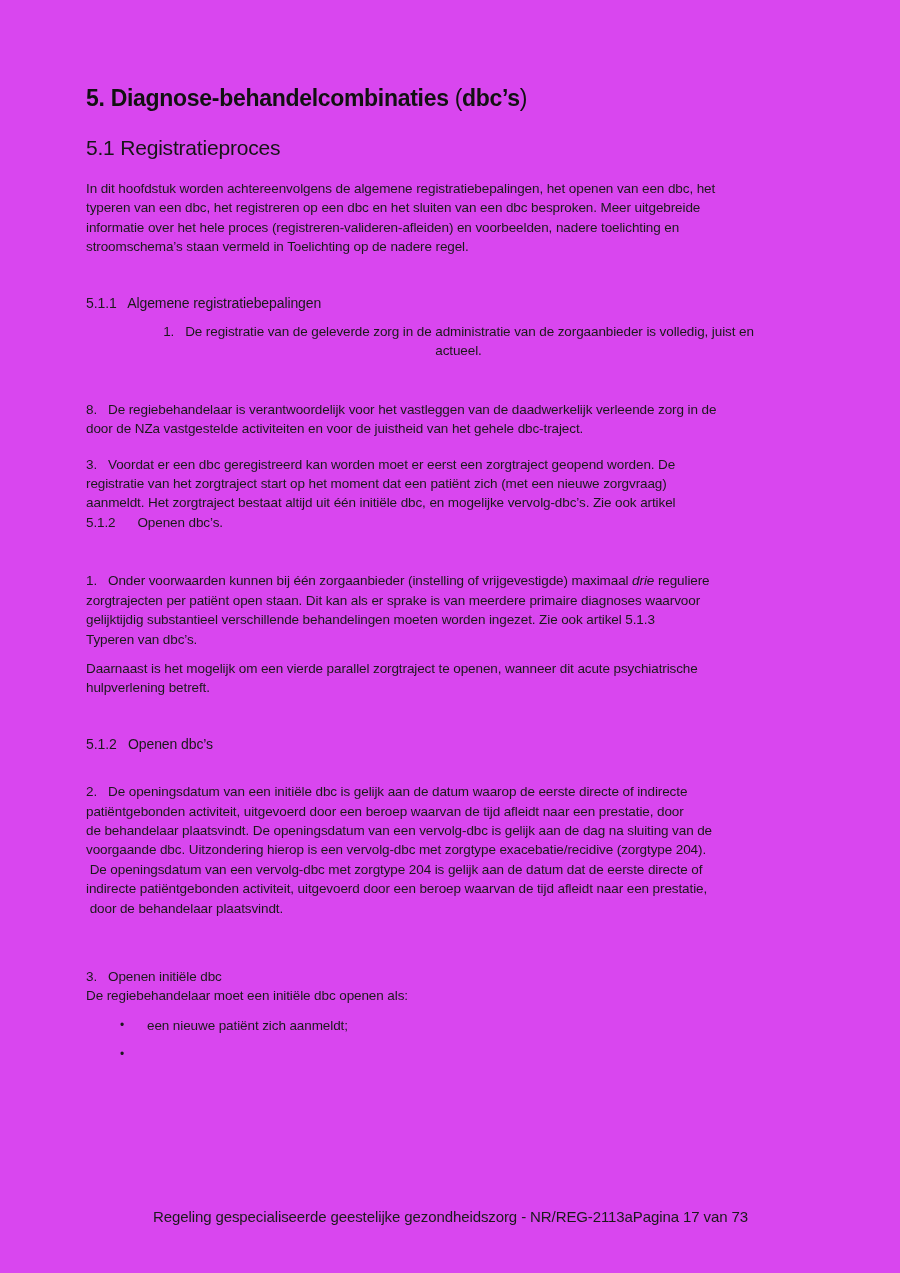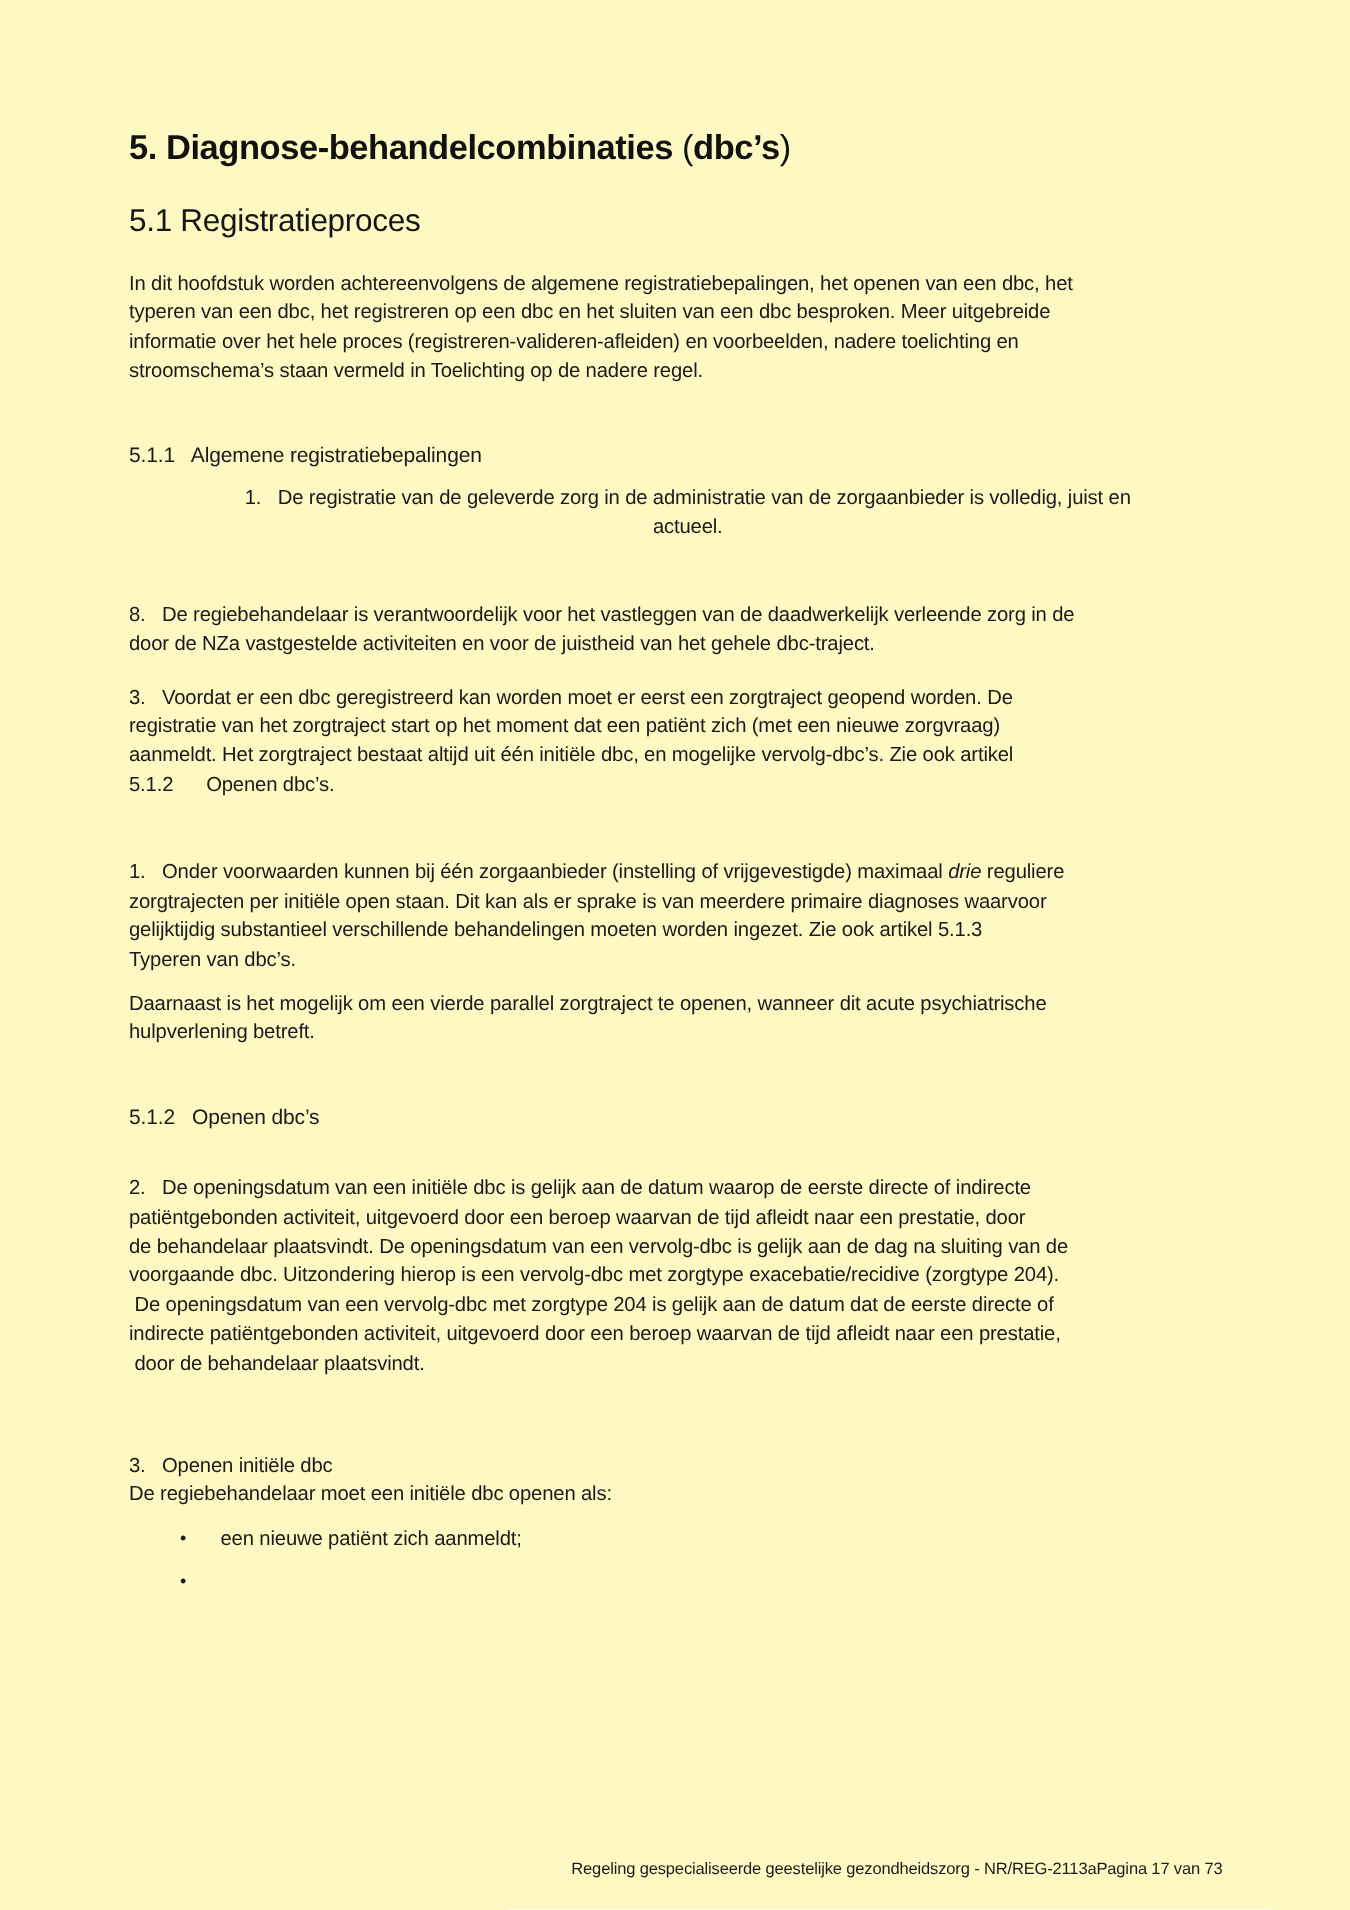--- a/index.html
+++ b/index.html
@@ -4,21 +4,21 @@
 <style>
   html, body {
     margin: 0;
     padding: 0;
     background: #ffffff;
   }
   .page {
     position: relative;
     width: 900px;
     height: 1273px;
-    background: #fef9c3;
+    background: #d946ef;
     font-family: "Liberation Sans", sans-serif;
     color: #1a1a1a;
     overflow: hidden;
   }
   .content {
     position: absolute;
     left: 86px;
     top: 0;
     width: 745px;
   }
@@ -91,26 +91,25 @@
     line-height: 19.4px;
     letter-spacing: -0.1px;
     white-space: pre-wrap;
   }
   .footer {
     position: absolute;
     left: 86px;
     right: 85px;
     top: 1208px;
     display: flex;
-    justify-content: flex-end;
-    font-size: 11px;
+    justify-content: center;
+    font-size: 15px;
     line-height: 17px;
     letter-spacing: -0.1px;
     color: #1a1a1a;
-    margin-top: 30px;
   }
 </style>
 </head>
 <body>
 
 <div class="page">
   <div class="content">
 
     <h1 class="doc-title"><span>5. Diagnose-behandelcombinaties</span><span class="paren"> (</span><span class="abbr">dbc’s</span><span class="paren">)</span></h1>
 
@@ -128,21 +127,21 @@
 
     <p class="body-text s511-item2">8.   De regiebehandelaar is verantwoordelijk voor het vastleggen van de daadwerkelijk verleende zorg in de
 door de NZa vastgestelde activiteiten en voor de juistheid van het gehele dbc-traject.</p>
 
     <p class="body-text s511-item3">3.   Voordat er een dbc geregistreerd kan worden moet er eerst een zorgtraject geopend worden. De
 registratie van het zorgtraject start op het moment dat een patiënt zich (met een nieuwe zorgvraag)
 aanmeldt. Het zorgtraject bestaat altijd uit één initiële dbc, en mogelijke vervolg-dbc’s. Zie ook artikel
 5.1.2      Openen dbc’s.</p>
 
     <p class="body-text s511-item4"><span>1.   Onder voorwaarden kunnen bij één zorgaanbieder (instelling of vrijgevestigde) maximaal </span><em>drie</em><span> reguliere
-zorgtrajecten per initiële open staan. Dit kan als er sprake is van meerdere primaire diagnoses waarvoor
+zorgtrajecten per patiënt open staan. Dit kan als er sprake is van meerdere primaire diagnoses waarvoor
 gelijktijdig substantieel verschillende behandelingen moeten worden ingezet. Zie ook artikel 5.1.3
 Typeren van dbc’s.</span></p>
 
     <p class="body-text s511-note">Daarnaast is het mogelijk om een vierde parallel zorgtraject te openen, wanneer dit acute psychiatrische
 hulpverlening betreft.</p>
 
     <p class="h3 h512">5.1.2   Openen dbc’s</p>
 
 
     <p class="body-text s512-item2">2.   De openingsdatum van een initiële dbc is gelijk aan de datum waarop de eerste directe of indirecte

